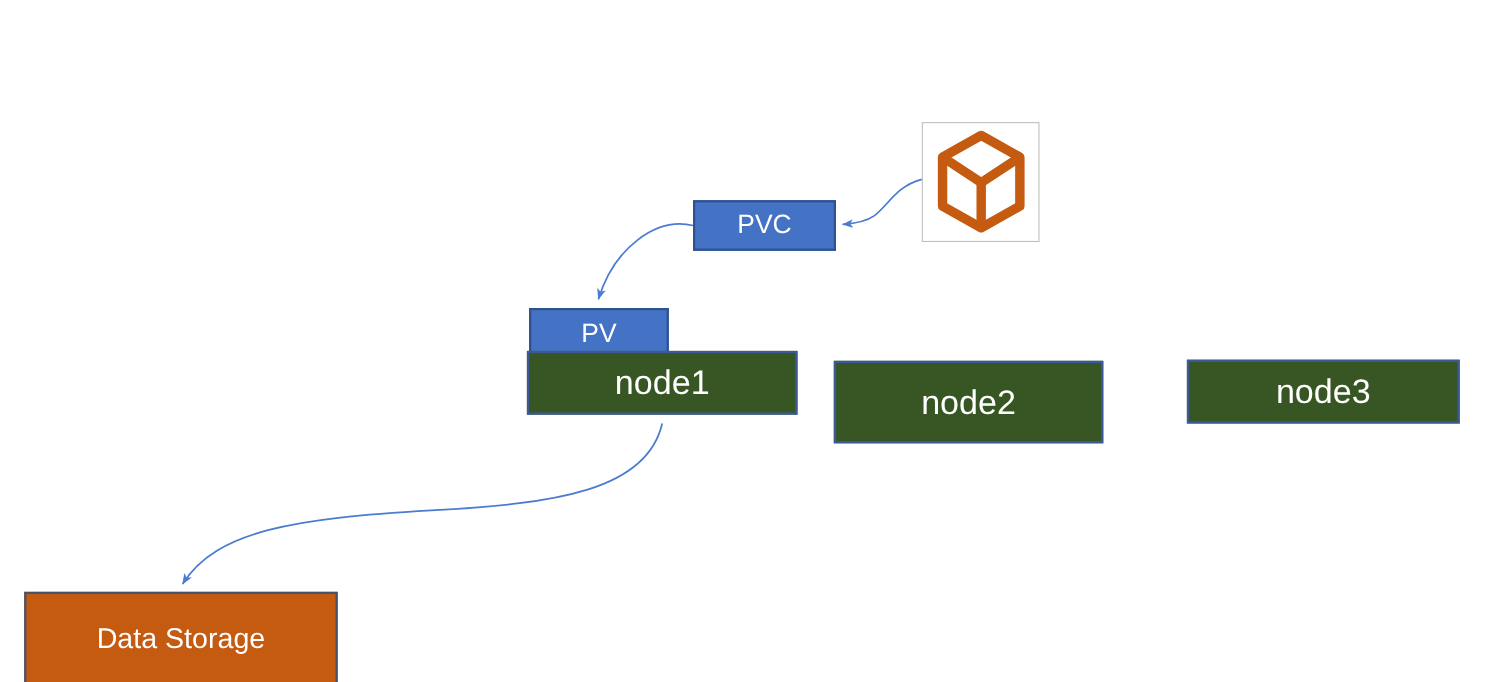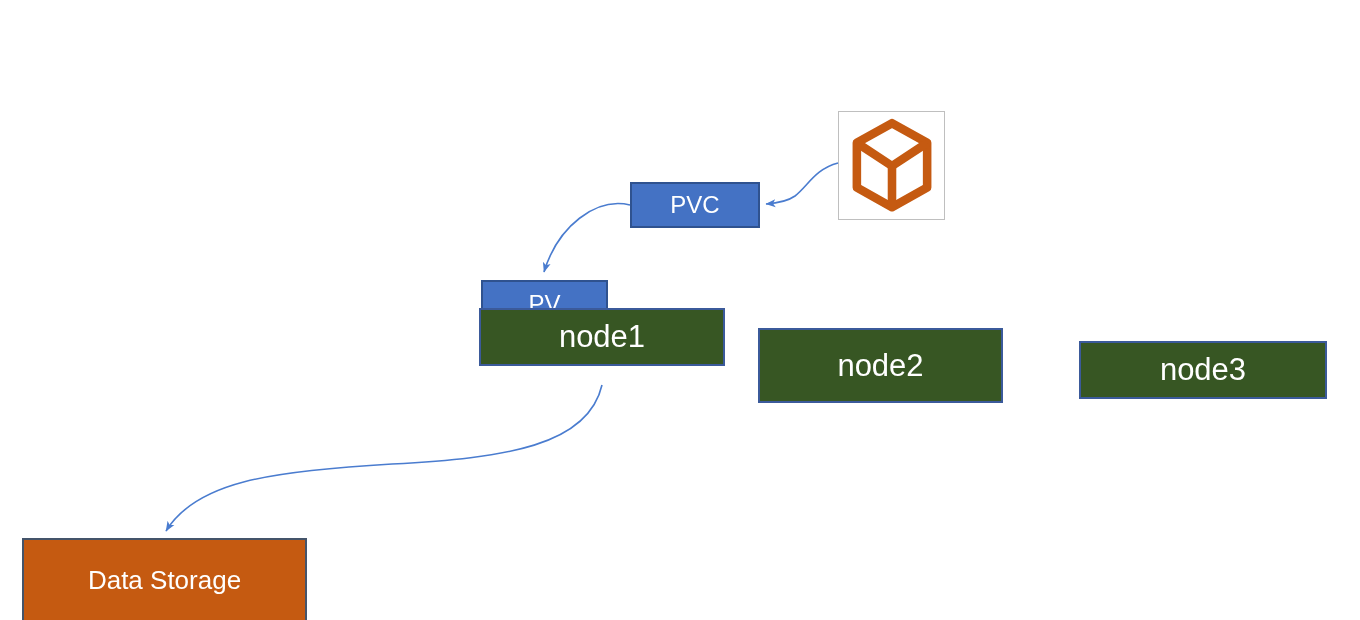--- a/index.html
+++ b/index.html
@@ -37,23 +37,23 @@
     z-index: 3;
   }
   .box-orange {
     background: #C55A11;
     border: 2px solid #44546A;
     font-size: 26px;
     z-index: 3;
   }
   #pvc-box  { left: 630px; top: 182px; width: 130px; height: 46px; }
   #pv-box   { left: 481px; top: 280px; width: 127px; height: 48px; }
-  #node1-box { left: 479px; top: 308px; width: 246px; height: 58px; }
+  #node1-box { left: 479px; top: 319px; width: 246px; height: 58px; }
   #node2-box { left: 758px; top: 328px; width: 245px; height: 75px; }
-  #node3-box { left: 1079px; top: 341px; width: 248px; height: 58px; }
+  #node3-box { left: 1079px; top: 327px; width: 248px; height: 58px; }
   #storage-box { left: 22px; top: 538px; width: 285px; height: 85px; }
   .pod-frame {
     position: absolute;
     left: 838px; top: 111px;
     width: 107px; height: 109px;
     background: #ffffff;
     border: 1px solid #BFBFBF;
     box-sizing: border-box;
     display: flex;
     align-items: center;

